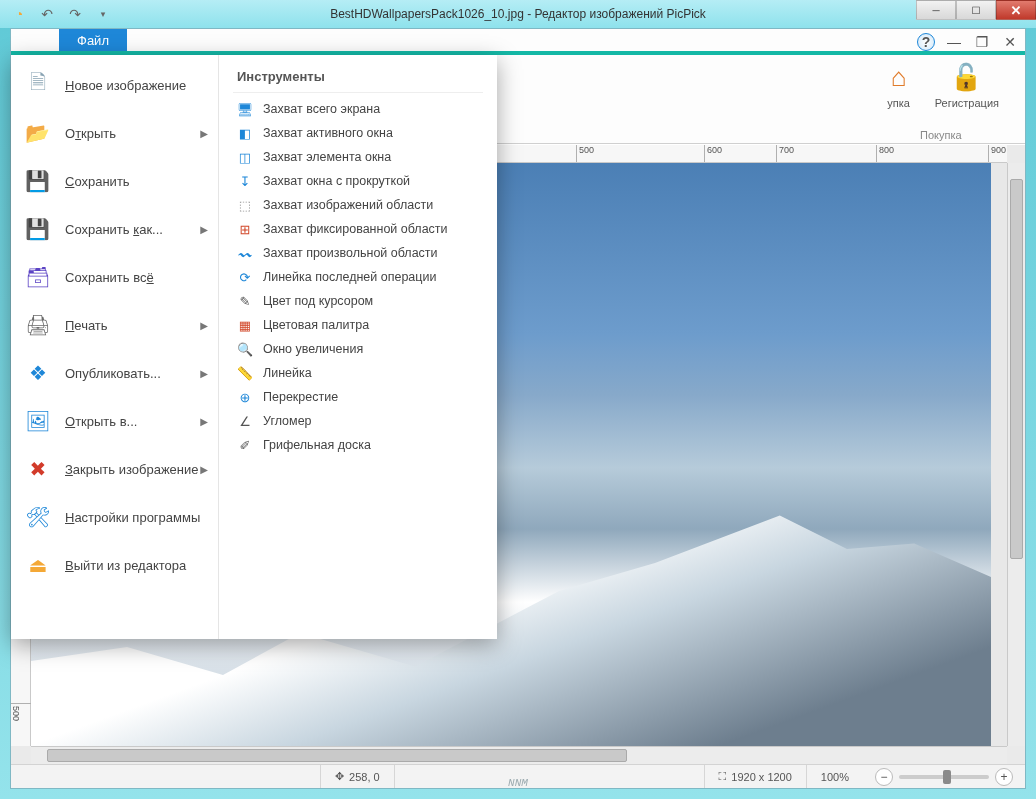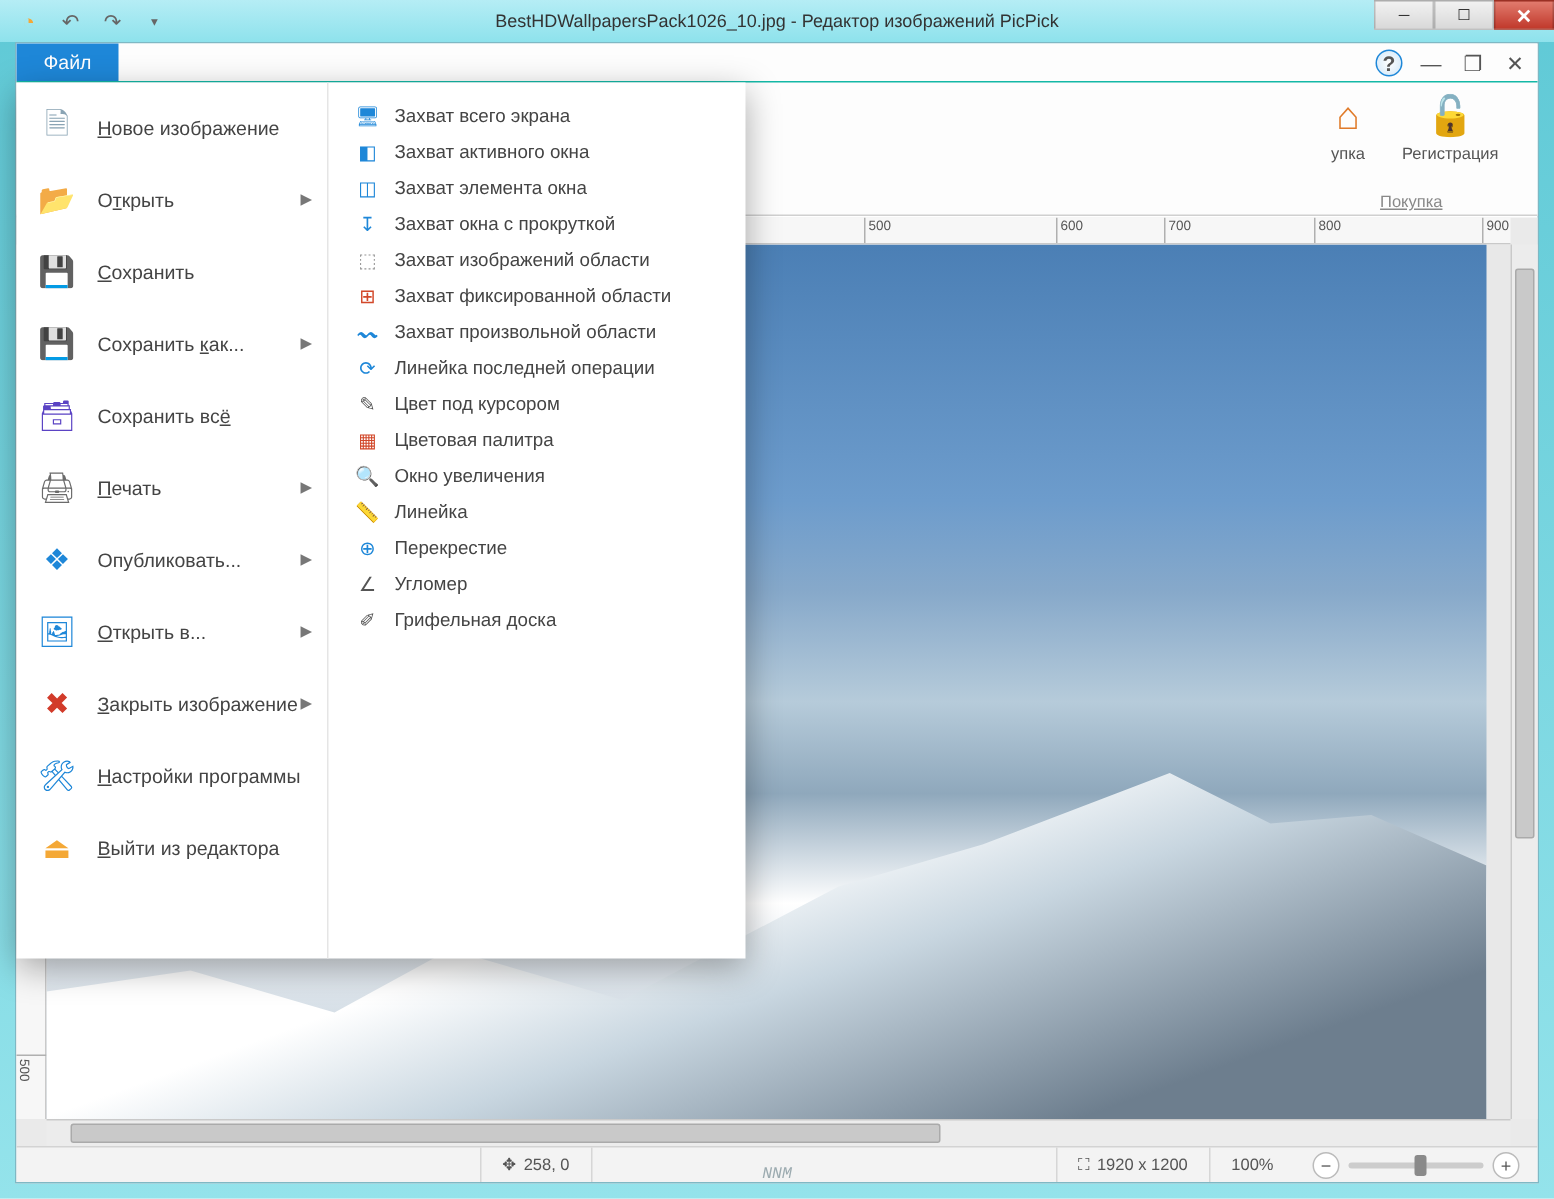--- a/index.html
+++ b/index.html
@@ -11,33 +11,33 @@
 .qat-icon { width: 22px; height: 22px; display: inline-flex; align-items: center; justify-content: center; font-size: 14px; color: #666; cursor: pointer; }
 .app-title { position: absolute; left: 50%; transform: translateX(-50%); }
 .win-controls { position: absolute; right: 0; top: 0; display: flex; }
 .win-btn { width: 40px; height: 20px; display: flex; align-items: center; justify-content: center; border: 1px solid rgba(0,0,0,0.2); font-size: 10px; }
 .win-btn.min, .win-btn.max { background: linear-gradient(#f2f2f2, #d8d8d8); }
 .win-btn.close { background: linear-gradient(#e27b6e, #c0392b); color: #fff; font-weight: bold; font-size: 13px; }
 
 .inner-frame { position: absolute; left: 10px; right: 10px; top: 28px; bottom: 10px; background: #fff; border: 1px solid #7fb8c4; }
 
 .ribbon { border-bottom: 1px solid #d0d0d0; background: #fdfdfd; position: relative; }
-.ribbon-tabs { height: 26px; display: flex; align-items: stretch; border-bottom: 1px solid #14b8a6; position: relative; }
+.ribbon-tabs { height: 26px; display: flex; align-items: stretch; border-bottom: 4px solid #14b8a6; position: relative; padding-left: 48px; }
 .file-tab { background: #1e87d8; color: #fff; padding: 0 18px; display: flex; align-items: center; font-size: 13px; }
 .rib-right { position: absolute; right: 6px; top: 4px; display: flex; gap: 10px; align-items: center; }
 .rib-right span { width: 18px; height: 18px; display: inline-flex; align-items: center; justify-content: center; color: #555; font-size: 14px; cursor: pointer; }
 .help-icon { color: #1e87d8; font-weight: bold; background: radial-gradient(#fff,#cfe6f8); border-radius: 50%; border:1px solid #1e87d8; font-size:12px; }
 
 .ribbon-body { height: 88px; display: flex; justify-content: flex-end; padding-right: 14px; }
 .rib-group { display: flex; flex-direction: column; align-items: center; justify-content: space-between; padding: 6px 12px 2px; border-right: 1px solid #e0e0e0; }
 .rib-group:last-child { border-right: none; }
 .rib-items { display: flex; gap: 20px; }
 .rib-item { display: flex; flex-direction: column; align-items: center; font-size: 11px; color: #555; cursor: pointer; }
 .rib-icon { width: 32px; height: 32px; margin-bottom: 4px; display: flex; align-items: center; justify-content: center; font-size: 26px; }
-.rib-group-label { font-size: 11px; color: #888; margin-top: 16px; text-decoration: underline; }
+.rib-group-label { font-size: 11px; color: #888; margin-top: 16px; }
 
 .workspace { position: absolute; top: 116px; left: 0; right: 0; bottom: 24px; background: #eaeaea; }
 .ruler-h { position: absolute; top: 0; left: 20px; right: 18px; height: 18px; background: #f7f7f7; border-bottom: 1px solid #c9c9c9; font-size: 9px; color: #555; overflow: hidden; }
 .ruler-h .tick { position: absolute; top: 0; height: 18px; border-left: 1px solid #b0b0b0; padding-left: 2px; line-height: 10px; }
 .ruler-v { position: absolute; top: 18px; left: 0; bottom: 18px; width: 20px; background: #f7f7f7; border-right: 1px solid #c9c9c9; font-size: 9px; color: #555; }
 .ruler-v .tick { position: absolute; left: 0; width: 20px; border-top: 1px solid #b0b0b0; writing-mode: vertical-lr; padding-top: 2px; }
 .canvas-area { position: absolute; top: 18px; left: 20px; right: 18px; bottom: 18px; overflow: hidden; background: #e8e8e8; }
 .canvas-img { width: 960px; height: 610px; background: linear-gradient(to bottom, #4b7fb5 0%, #6d9ccc 28%, #87a9ca 38%, #b6cbda 50%, #8fa8bc 60%, #fff 72%, #e8eef4 78%, #a6b7c3 100%); position: relative; }
 .mountain { position:absolute; bottom:0; left:0; right:0; height:280px; background: linear-gradient(160deg, #fff 40%, #c8d6e0 55%, #6d7e8e 80%); clip-path: polygon(0 60%, 10% 55%, 20% 65%, 28% 50%, 40% 62%, 55% 35%, 65% 25%, 78% 8%, 85% 20%, 92% 18%, 100% 30%, 100% 100%, 0 100%); }
 .scroll-h { position: absolute; left: 20px; right: 18px; bottom: 0; height: 18px; background: #ececec; border-top: 1px solid #c9c9c9; }
@@ -160,20 +160,21 @@
             <div class="file-item">
               <span class="fi-icon" style="color: rgb(30, 135, 216);">🛠</span>
               <span><u>Н</u>астройки программы</span>
             </div>
             <div class="file-item">
               <span class="fi-icon" style="color: rgb(244, 168, 54);">⏏</span>
               <span><u>В</u>ыйти из редактора</span>
             </div>
           </div>
         <div class="file-right">
+          <div class="tools-header">Инструменты</div>
           <div id="tools-list">
               <div class="tool-item">
                 <span class="ti-icon" style="color: rgb(30, 135, 216);">🖥</span>
                 <span>Захват всего экрана</span>
               </div>
               <div class="tool-item">
                 <span class="ti-icon" style="color: rgb(30, 135, 216);">◧</span>
                 <span>Захват активного окна</span>
               </div>
               <div class="tool-item">

